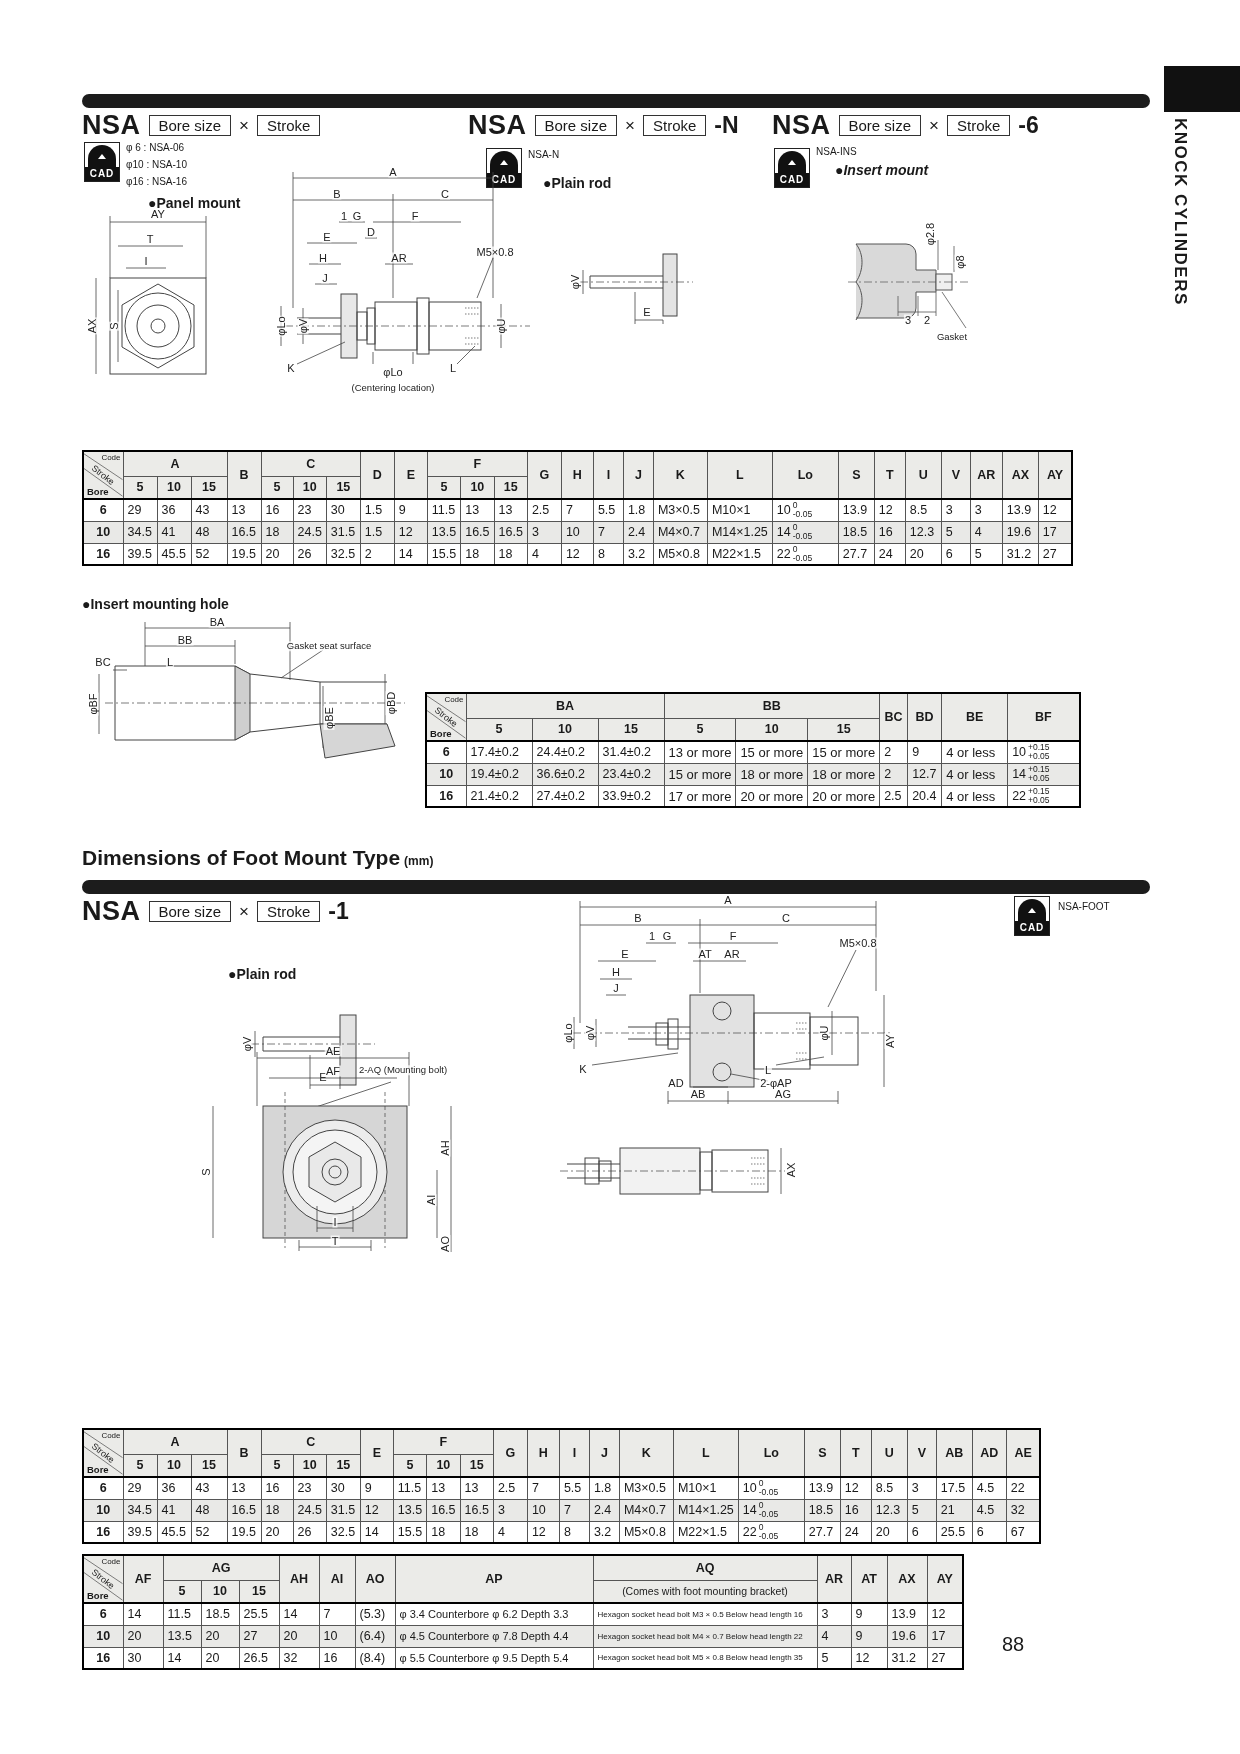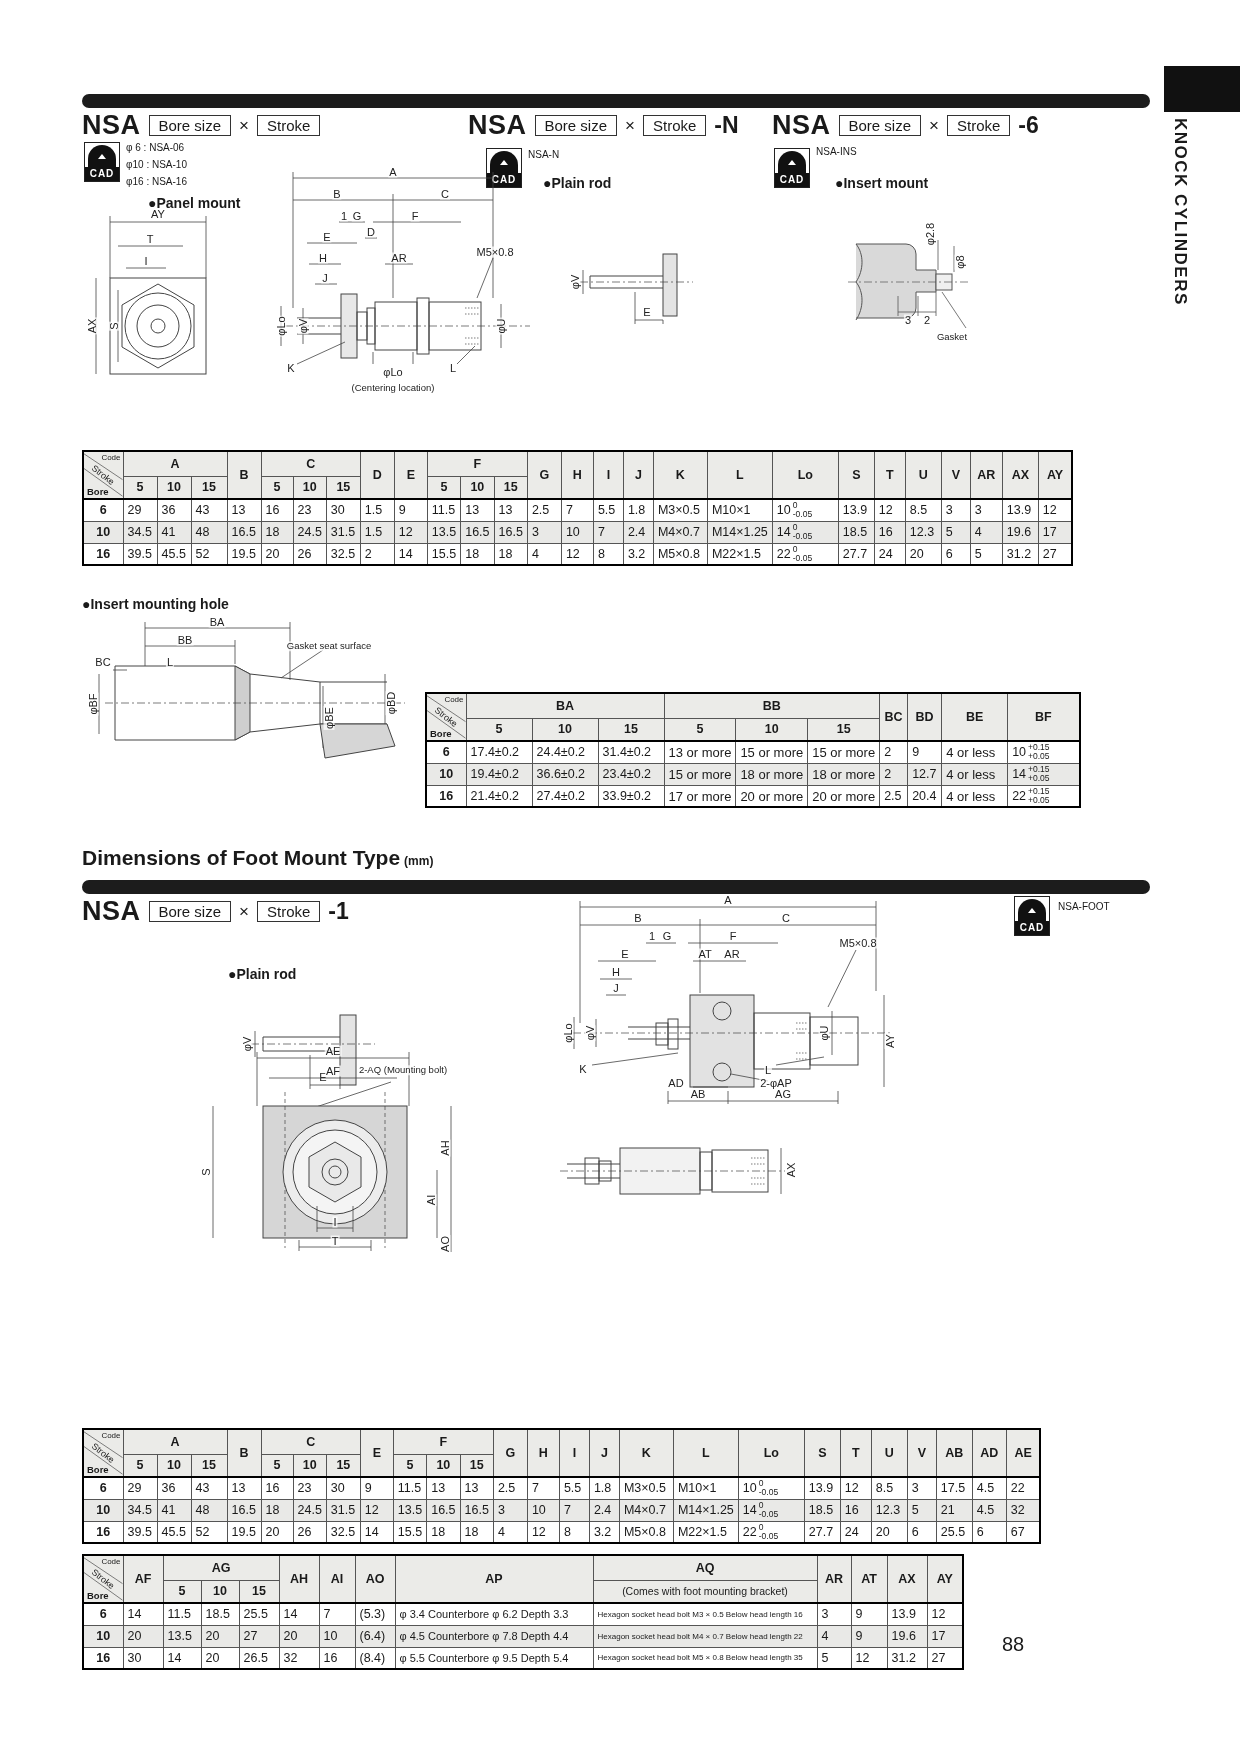--- a/index.html
+++ b/index.html
@@ -100,21 +100,21 @@
     <div class="cad-text">CAD</div>
   </div>
   <div class="abs cad-line" style="left:528px;top:146px;">NSA-N</div>
   <div class="abs view-label" style="left:543px;top:175px;">●Plain rod</div>
 
   <div class="abs cad" style="left:774px;top:148px;">
     <div class="cad-dome"></div>
     <div class="cad-text">CAD</div>
   </div>
   <div class="abs cad-line" style="left:816px;top:143px;">NSA-INS</div>
-  <div class="abs view-label" style="left:835px;top:175px;">●Insert mount</div>
+  <div class="abs view-label" style="left:835px;top:162px;font-style:italic;">●Insert mount</div>
 
   <div class="draw" style="left:88px;top:206px;width:155px;height:190px;">
     <svg width="155" height="190">
       <g fill="none" stroke="#444" stroke-width="1">
         <g stroke-width="0.8">
           <line x1="22" y1="16" x2="118" y2="16"></line>
             <line x1="22" y1="10" x2="22" y2="72"></line>
             <line x1="118" y1="10" x2="118" y2="72"></line>
           <line x1="30" y1="40" x2="95" y2="40"></line>
             <line x1="38" y1="62" x2="78" y2="62"></line>

